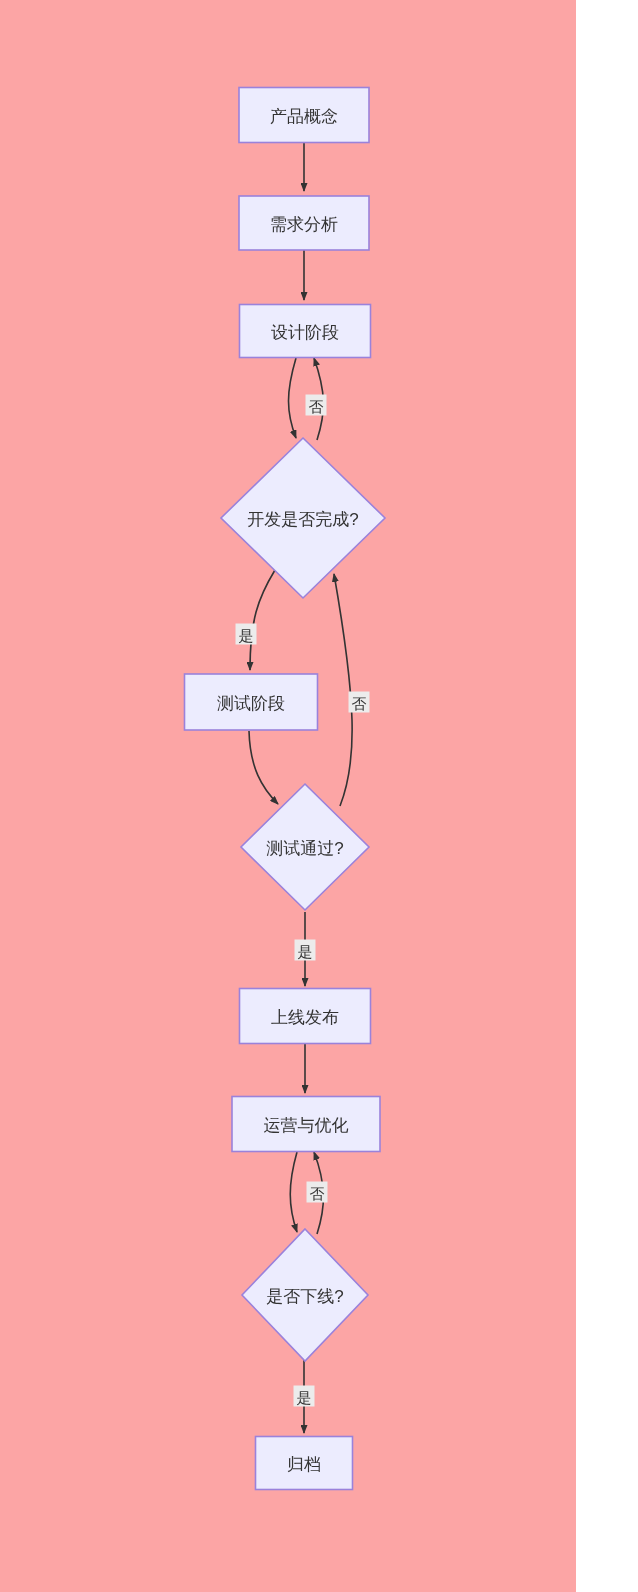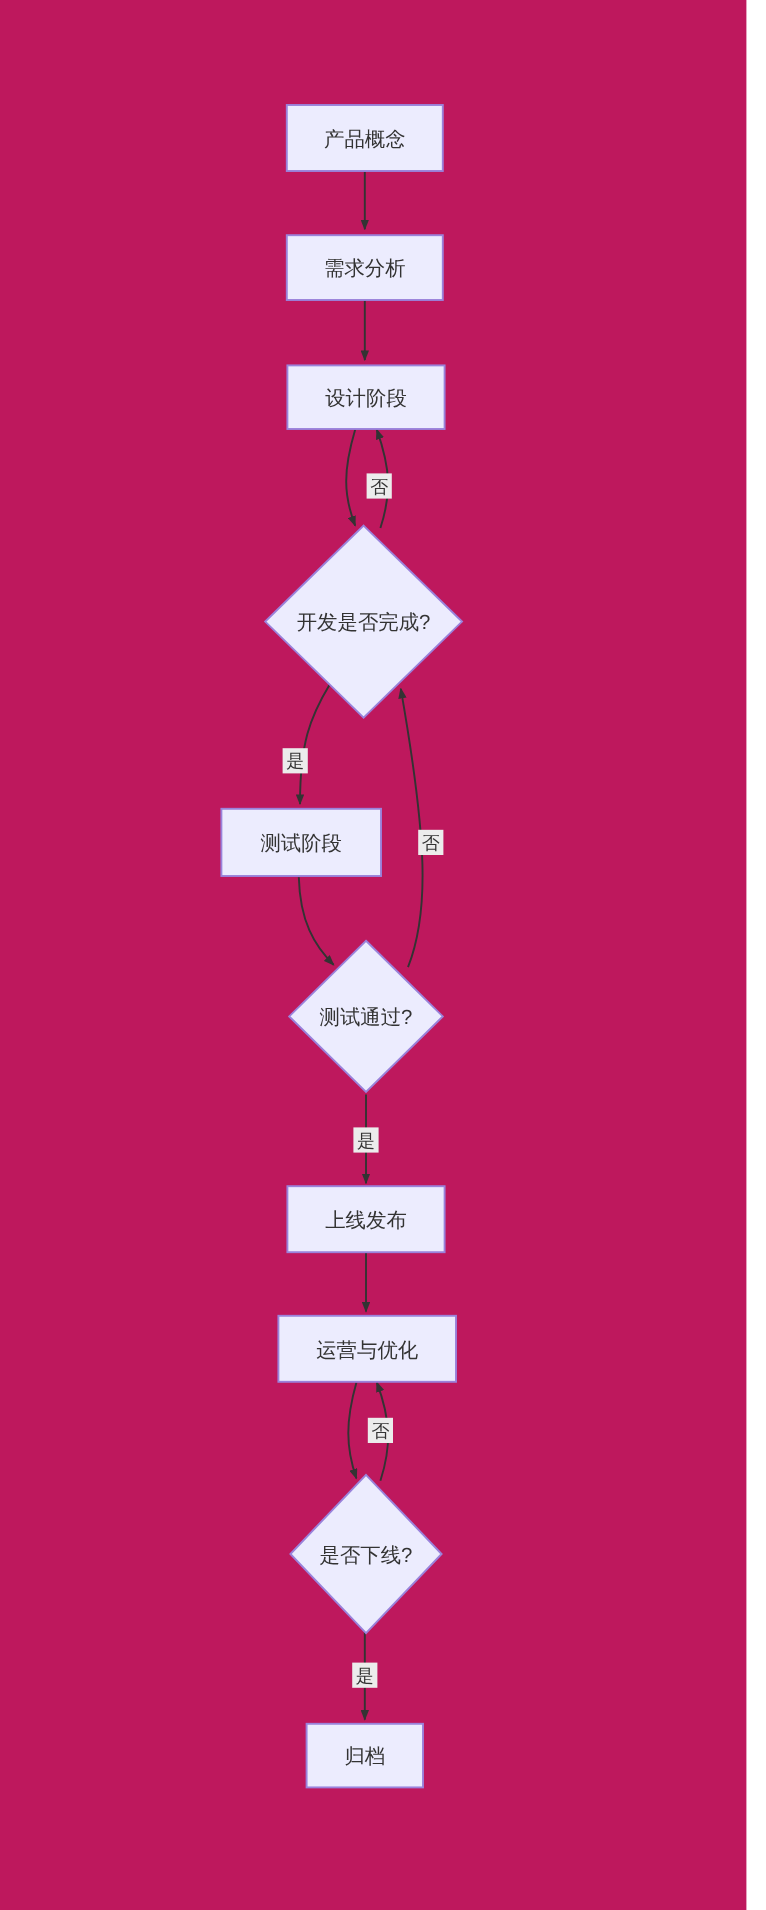--- a/index.html
+++ b/index.html
@@ -8,23 +8,23 @@
     background: #ffffff;
   }
   body {
     width: 638px;
     height: 1592px;
     font-family: "Liberation Sans", "DejaVu Sans", sans-serif;
     overflow: hidden;
   }
   #flowchart-canvas {
     position: relative;
-    width: 622px;
+    width: 576px;
     height: 1592px;
-    background: #be185d;
+    background: #fca5a5;
   }
   svg#diagram {
     display: block;
     width: 638px;
     height: 1592px;
   }
   .node-shape {
     fill: #ececfe;
     stroke: #9a82db;
     stroke-width: 1.6px;

